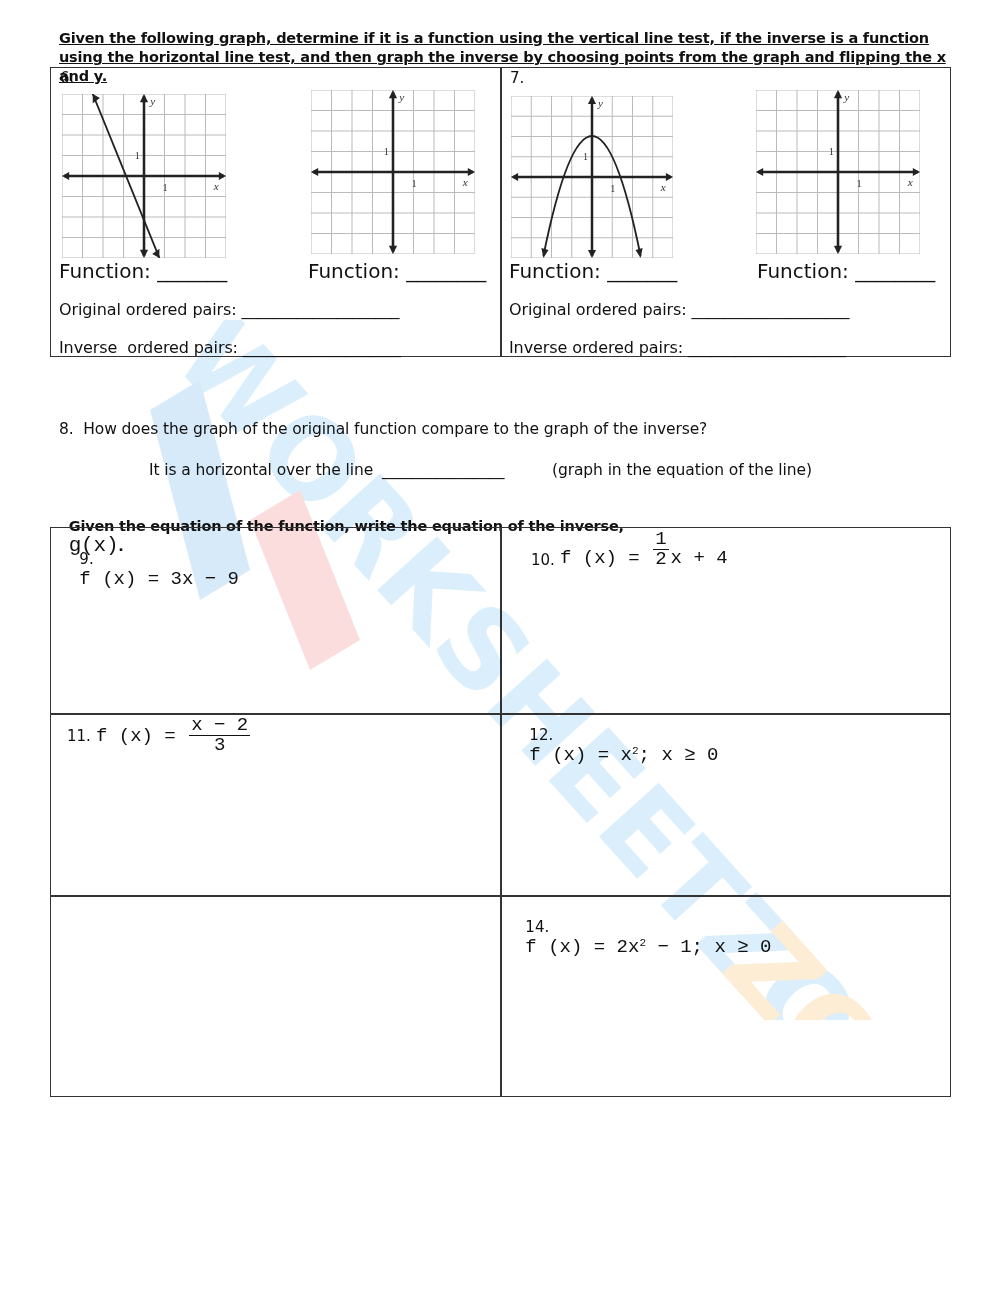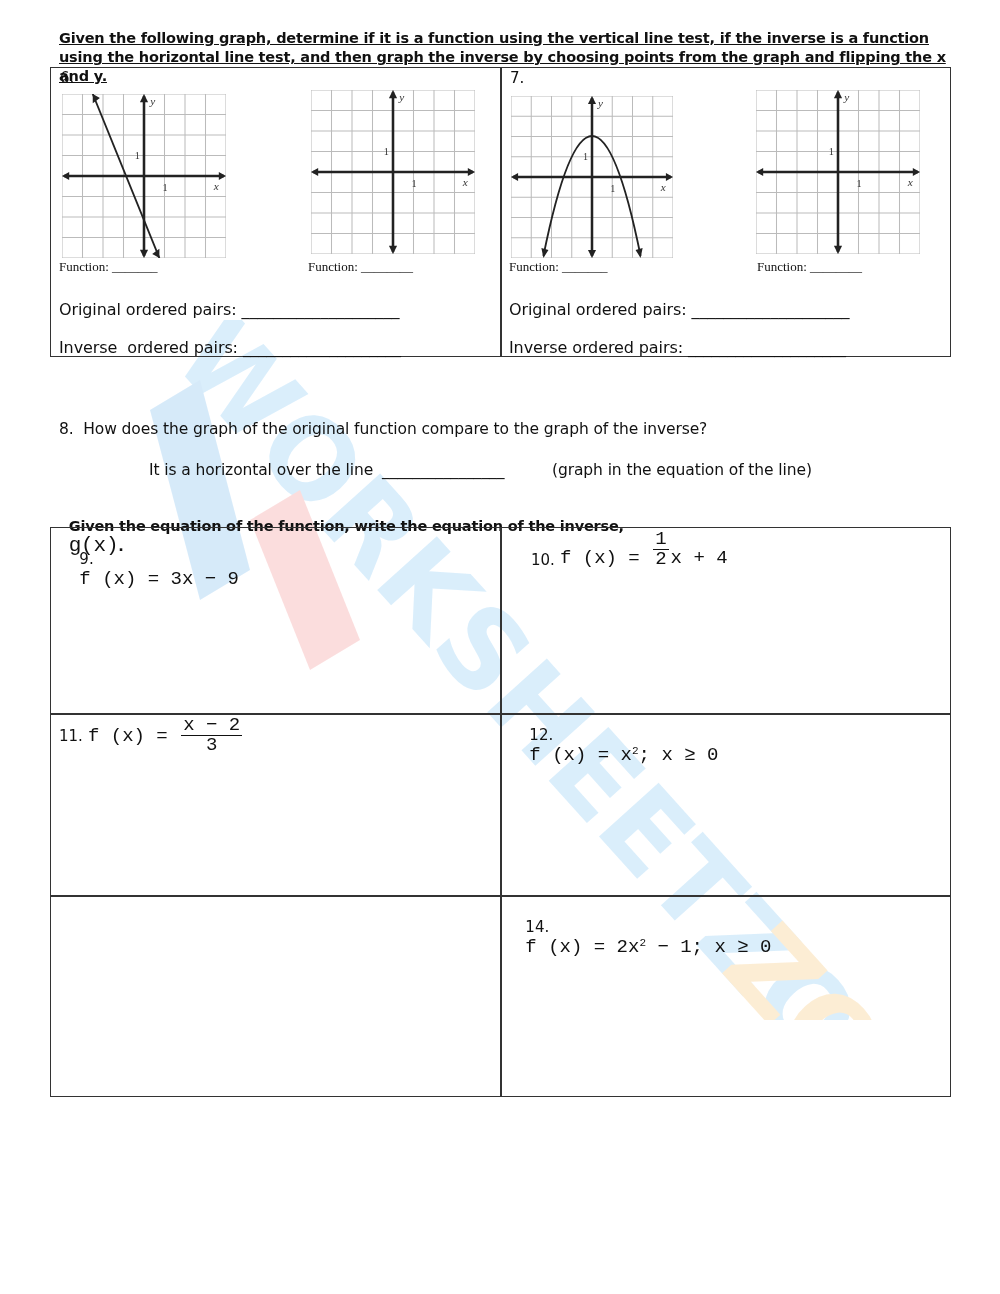--- a/index.html
+++ b/index.html
@@ -4,21 +4,21 @@
 <style>
   html, body { margin: 0; padding: 0; background: #ffffff; }
   body { width: 1000px; height: 1294px; position: relative; overflow: hidden; font-family: "DejaVu Sans", sans-serif; color: #111; }
   .abs { position: absolute; }
   .instr { left: 59px; top: 29px; width: 900px; font-weight: bold; font-size: 14.5px; line-height: 19px; letter-spacing: -0.2px; text-decoration: underline; }
   .box { border: 1.5px solid #333; }
   .graphs-table { left: 50px; top: 67px; width: 899px; height: 288px; }
   .vline { position: absolute; top: 0; bottom: 0; width: 1.5px; background: #333; }
   .hline { position: absolute; left: 0; right: 0; height: 1.5px; background: #333; }
   .num { font-size: 15px; }
-  .lbl { font-size: 13px; white-space: pre; font-family: Liberation Serif, serif; }
+  .lbl { font-size: 20px; white-space: pre; }
   .lbl-sm { font-size: 16px; white-space: pre; letter-spacing: -0.1px; }
   .q8 { font-size: 15.5px; white-space: pre; letter-spacing: -0.1px; text-align: center; }
   .math { font-family: Liberation Mono, monospace; font-size: 19px; }
   .frac { display: inline-flex; flex-direction: column; align-items: center; vertical-align: middle; line-height: 19px; margin: 0 2px; }
   .frac .top { border-bottom: 1.3px solid #111; padding: 0 2px; }
   .eq-table { left: 50px; top: 527px; width: 899px; height: 568px; }
   .watermark { left: 130px; top: 320px; width: 800px; height: 700px; pointer-events: none; opacity: 0.22; }
 </style>
 </head>
 <body>
@@ -134,21 +134,21 @@
     <span class="math">f (x) = </span><span class="math">3x − 9</span>
   </div>
 
   <div class="abs" style="left:458px; top:2px; white-space:pre; display:flex; align-items:flex-end;margin-left:22px;">
     <span class="num">10.</span><span>&nbsp;</span>
     <span class="math">f (x) = </span>
     <span class="math frac"><span class="top">1</span><span>2</span></span>
     <span class="math">x + 4</span>
   </div>
 
-  <div class="abs" style="left:8px; top:188px; white-space:pre; display:flex; align-items:center;justify-content:flex-end;">
+  <div class="abs" style="left:16px; top:188px; white-space:pre; display:flex; align-items:center;justify-content:flex-end;">
     <span class="num">11.</span><span>&nbsp;</span>
     <span class="math">f (x) = </span>
     <span class="math frac"><span class="top">x − 2</span><span>3</span></span>
   </div>
 
   <div class="abs" style="left:458px; top:178px; white-space:pre;">
     <span class="num">12.</span>
     <span class="math">f (x) = </span><span class="math">x</span><sup class="math" style="font-size:11px;">2</sup><span class="math">; x ≥ 0</span>
   </div>
 

